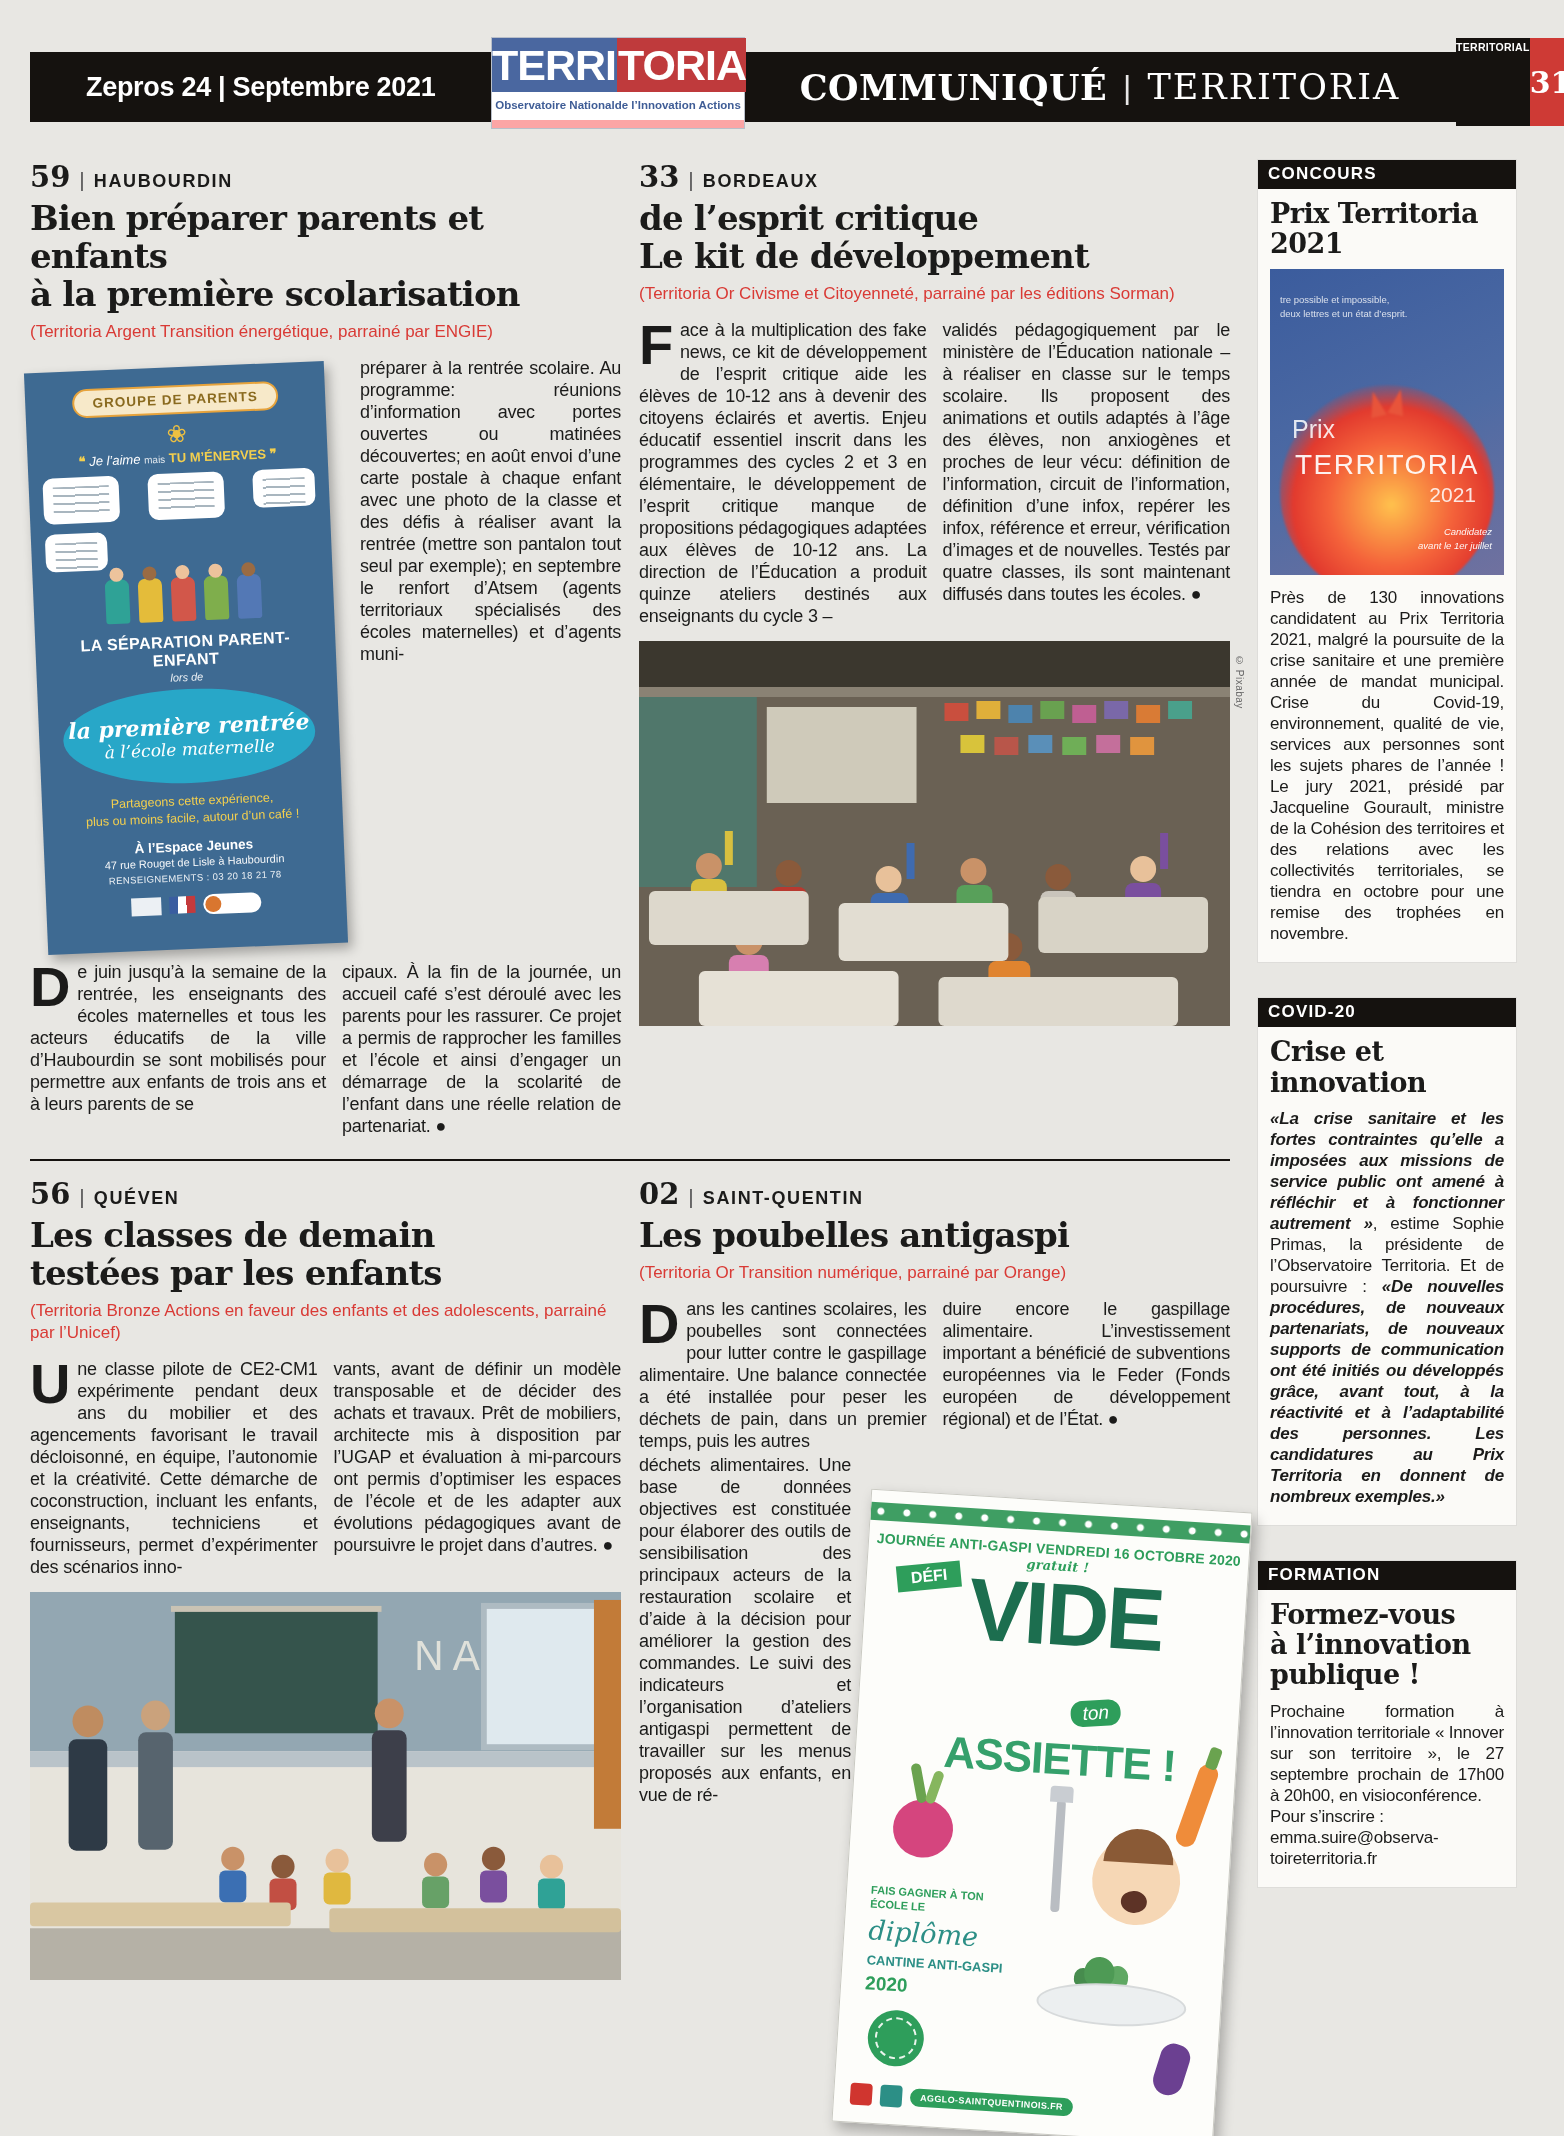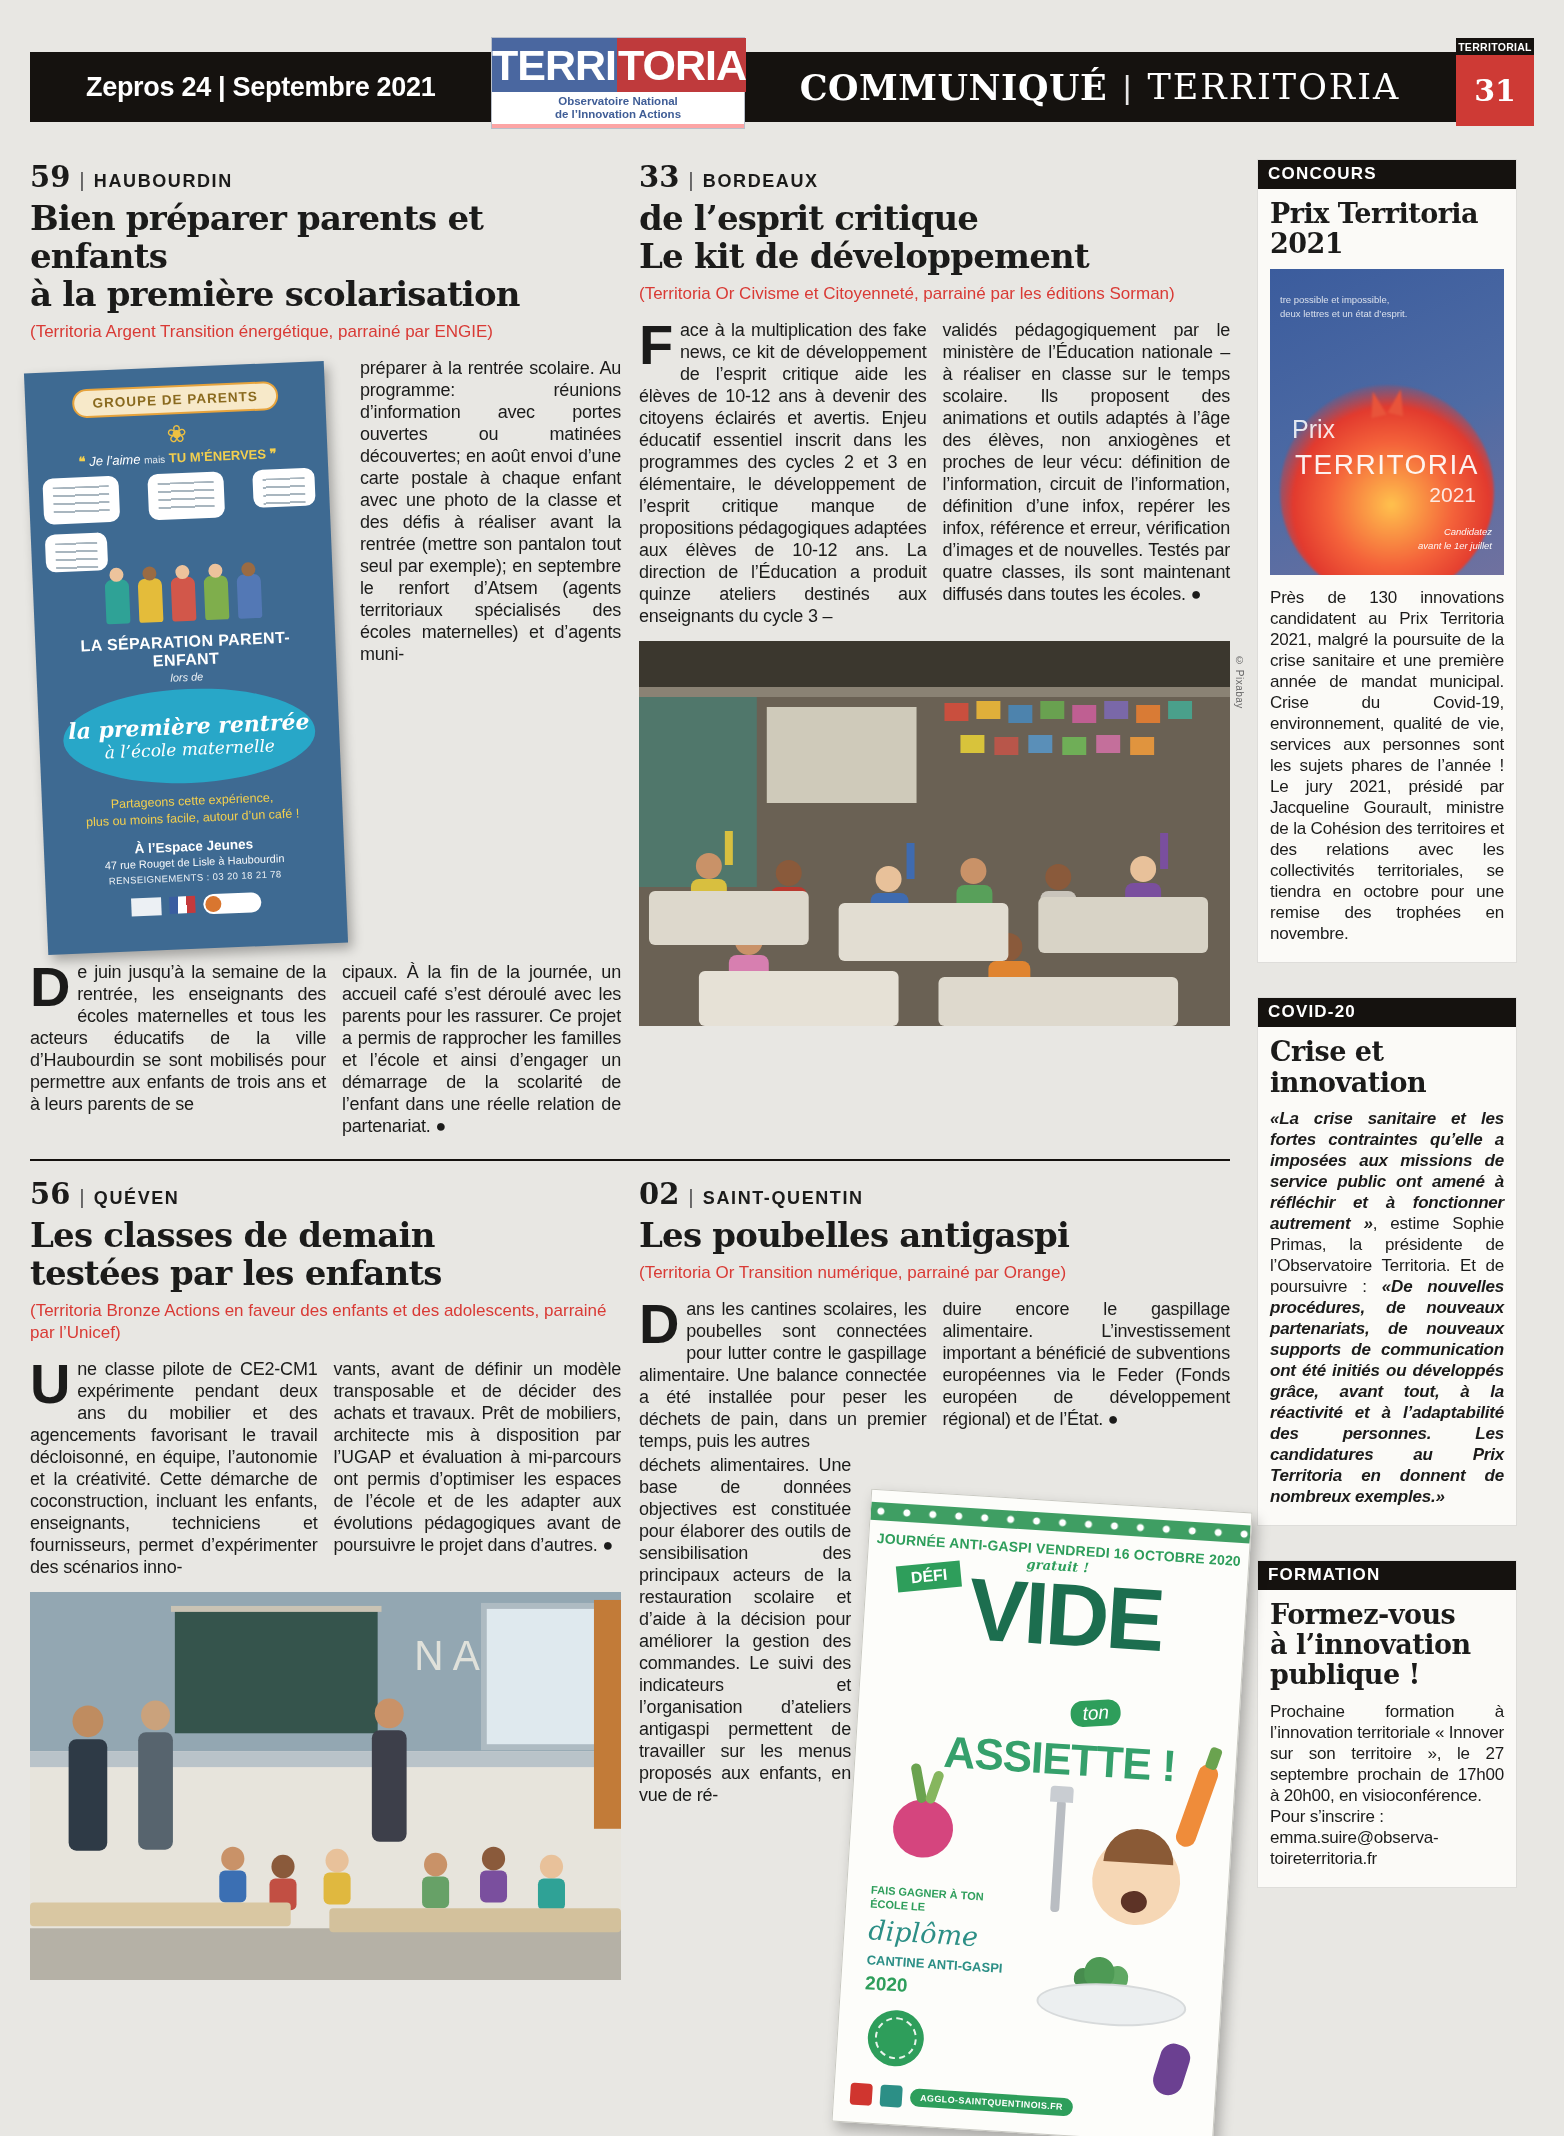--- a/index.html
+++ b/index.html
@@ -7,26 +7,26 @@
   body { position:relative; background:#e8e7e3; font-family:"Liberation Sans",sans-serif; color:#1b1b1a; overflow:hidden; }
 
   
   .masthead { position:absolute; top:52px; left:30px; right:30px; height:70px; display:flex; align-items:stretch; }
   .mh-left { width:462px; background:#15120f; color:#fff; display:flex; align-items:center; padding-left:56px; font-size:27px; font-weight:bold; letter-spacing:-0.3px; }
   .logo { width:252px; height:90px; align-self:center; position:relative; top:-4px; background:#fff; display:flex; flex-direction:column; box-shadow:0 0 0 1px #b9bfc9; }
   .logo-top { flex:0 0 54px; display:flex; }
   .logo-top span { flex:1; display:flex; align-items:center; color:#fff; font-weight:bold; font-size:43px; letter-spacing:-1px; }
   .logo-terri { background:#4a67a0; justify-content:flex-end; padding-right:1px; }
   .logo-toria { background:#bf3a3c; justify-content:flex-start; padding-left:1px; }
-  .logo-sub { flex:1; display:flex; flex-direction:column; align-items:center; justify-content:center; color:#3f5d96; font-size:11.5px; font-weight:bold; line-height:1.15; border-bottom:4px solid #fca5a5; }
+  .logo-sub { flex:1; display:flex; align-items:center; justify-content:center; color:#3f5d96; font-size:11.5px; font-weight:bold; line-height:1.15; border-bottom:8px solid #fca5a5; }
   .mh-right { flex:1; background:#15120f; color:#fff; display:flex; align-items:center; justify-content:center; gap:16px; }
   .mh-comm { font-family:"DejaVu Serif",serif; font-weight:bold; font-size:35px; letter-spacing:0.5px; }
   .mh-sep { font-weight:300; font-size:32px; opacity:.9; }
   .mh-part { font-family:"DejaVu Serif",serif; font-size:35px; letter-spacing:2px; }
-  .badge { width:78px; display:flex; flex-direction:column; height:88px; align-self:flex-start; margin-top:-14px; }
+  .badge { width:78px; display:flex; flex-direction:row; height:88px; align-self:flex-start; margin-top:-14px; }
   .badge-top { background:#15120f; color:#fff; font-size:10.5px; font-weight:bold; text-align:center; padding:3px 0 2px; letter-spacing:0.3px; }
   .badge-num { flex:1; background:#ce3a35; color:#fff; display:flex; align-items:center; justify-content:center; font-size:30px; font-weight:bold; font-family:"DejaVu Serif",serif; }
 
   
   .main { position:absolute; top:160px; left:30px; right:30px; display:grid; grid-template-columns:1fr 276px; column-gap:28px; }
   .content { display:grid; grid-template-columns:1fr 1fr; column-gap:18px; grid-auto-rows:min-content; }
   .rule { grid-column:1 / -1; border-top:2px solid #15120f; margin:22px 0 16px; height:0; }
 
   .kicker { display:flex; align-items:baseline; gap:9px; }
   .kicker-num { font-family:"DejaVu Serif",serif; font-weight:bold; font-size:29px; }

